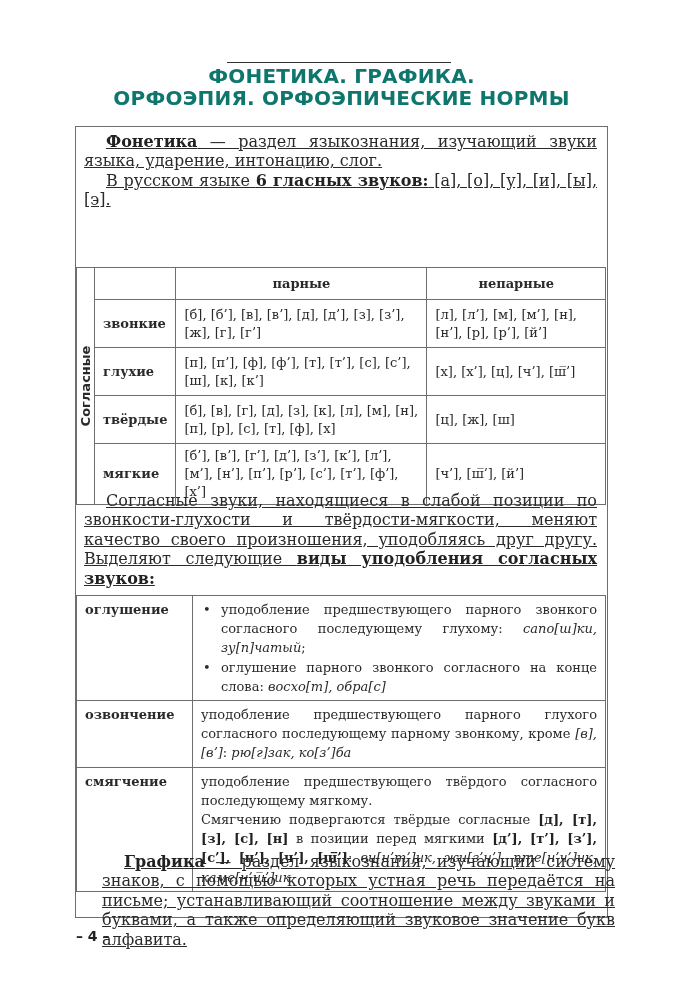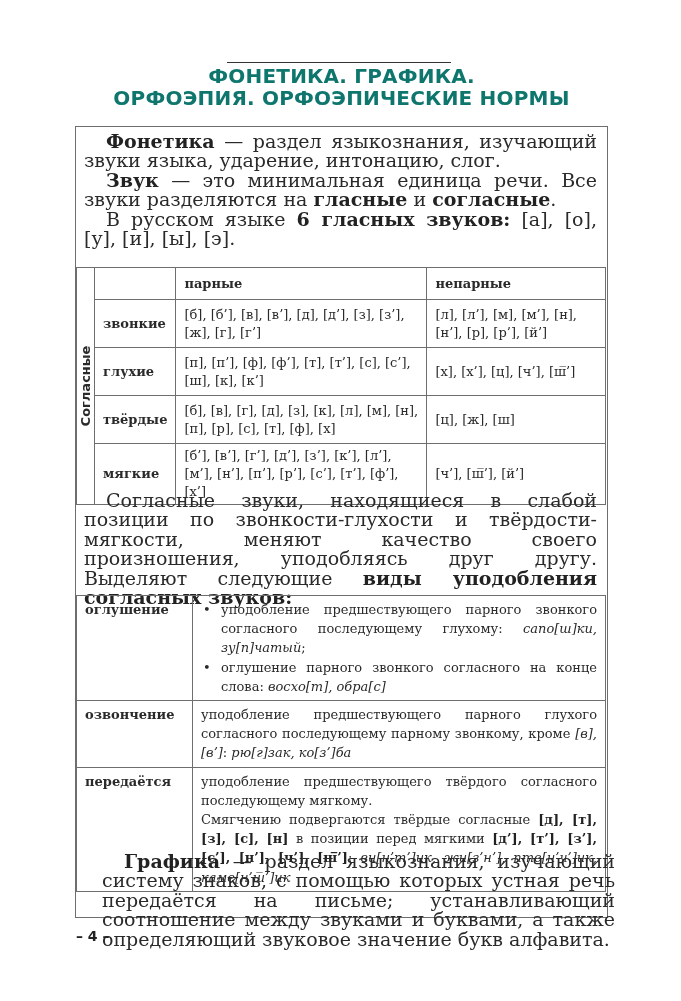--- a/index.html
+++ b/index.html
@@ -8,35 +8,35 @@
     font-family:"DejaVu Serif", serif; color:#2a2a2a;
   }
   .title-rule { position:absolute; left:227px; top:62px; width:224px; height:0; border-top:1.5px solid #333; }
   .title { position:absolute; left:1px; width:681px; text-align:center;
     font-family:"DejaVu Sans", sans-serif; font-weight:bold; font-size:20px; color:#0f766e; letter-spacing:0.2px; }
   .title.l1 { top:64px; }
   .title.l2 { top:86px; }
   .title.l2 span { border-bottom:1.5px solid #333; padding:0 1px 16px; }
 
   .box { position:absolute; left:75px; top:126px; width:533px; height:792px; border:1.5px solid #6e6e6e; box-sizing:border-box; }
-  .txt { font-size:19px; line-height:19.4px; text-align:justify; }
+  .txt { font-size:16px; line-height:19.4px; text-align:justify;text-decoration:underline; }
   .indent { text-indent:22px; }
   b { font-weight:bold; color:#222; }
   i { font-style:italic; }
 
   .intro { position:absolute; left:8px; top:5px; width:513px; }
 
   
   .ct { position:absolute; left:0; top:140px; width:530px; border-collapse:collapse; }
   .ct td { border:1.2px solid #6e6e6e; font-size:13px; line-height:18px; padding:3px 8px; vertical-align:middle; }
   .ct .rot { width:17px; padding:0; position:relative; }
   .ct .rot span { position:absolute; left:50%; top:50%; transform:translate(-50%,-50%) rotate(-90deg);
     white-space:nowrap; font-family:"DejaVu Sans", sans-serif; font-weight:bold; font-size:13px; }
   .ct .lbl { width:61px; font-weight:bold; text-align:left; }
-  .ct .hdr { font-weight:bold; height:25px; }
+  .ct .hdr { font-weight:bold; text-align:center; height:25px; }
   .ct tr.r td { height:41px; }
   .ct .pr { width:234px; }
 
   .para2 { position:absolute; left:8px; top:364px; width:513px; }
 
   
   .at { position:absolute; left:0; top:468px; width:530px; border-collapse:collapse; }
   .at td { border:1.2px solid #6e6e6e; font-size:13px; line-height:19.2px; padding:4px 8px 4px 8px; vertical-align:top; text-align:justify; }
   .at td.k { width:99px; font-weight:bold; text-align:left; }
   .at ul { margin:0; padding:0 0 0 20px; list-style:none; }
@@ -51,21 +51,20 @@
 <body>
 
 <div class="title-rule"></div>
 <div class="title l1">ФОНЕТИКА. ГРАФИКА.</div>
 <div class="title l2"><span>ОРФОЭПИЯ. ОРФОЭПИЧЕСКИЕ НОРМЫ</span></div>
 
 <div class="box">
 
   <div class="intro txt">
     <div class="indent"><b>Фонетика</b><span> — раздел языкознания, изучающий звуки языка, ударение, интонацию, слог.</span></div>
-    <div class="indent"><b>Звук</b><span> — это минимальная единица речи. Все звуки разделяются на </span><b>гласные</b><span> и </span><b>согласные</b><span>.</span></div>
     <div class="indent"><span>В русском языке </span><b>6 гласных звуков:</b><span> [а], [о], [у], [и], [ы], [э].</span></div>
   </div>
 
   <table class="ct">
     <tbody>
         <tr>
       <td class="rot" rowspan="5">
             <span>Согласные</span>
           </td>
       <td class="lbl hdr"></td>
@@ -106,21 +105,21 @@
           <li><span>уподобление предшествующего парного звонкого согласного последующему глухому: </span><i>сапо[ш]ки, зу[п]чатый</i><span>;</span></li>
           <li><span>оглушение парного звонкого согласного на конце слова: </span><i>восхо[т], обра[с]</i></li>
         </ul>
       </td>
     </tr>
     <tr>
       <td class="k">озвончение</td>
       <td><span>уподобление предшествующего парного глухого согласного последующему парному звонкому, кроме </span><i>[в], [в’]</i><span>: </span><i>рю[г]зак, ко[з’]ба</i></td>
     </tr>
     <tr>
-      <td class="k">передаётся</td>
+      <td class="k">смягчение</td>
       <td><div>уподобление предшествующего твёрдого согласного последующему мягкому.</div><span>Смягчению подвергаются твёрдые согласные </span><b>[д], [т], [з], [с], [н]</b><span> в позиции перед мягкими </span><b>[д’], [т’], [з’], [с’], [н’], [ч’], [ш̅’]</b><span>: </span><i>ви[н’т’]ик, жи[з’н’], пте[н’ч’]ик, каме[н’ш̅’]ик</i></td>
     </tr>
   </tbody>
     </table>
 
   <div class="graf txt indent"><b>Графика</b><span> — раздел языкознания, изучающий систему знаков, с помощью которых устная речь передаётся на письме; устанавливающий соотношение между звуками и буквами, а также определяющий звуковое значение букв алфавита.</span></div>
 </div>
 
 <div class="pagenum">– 4 –</div>
 

